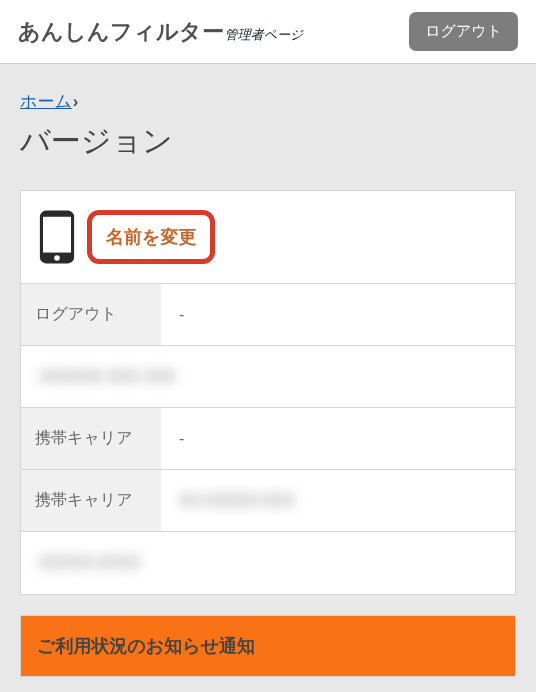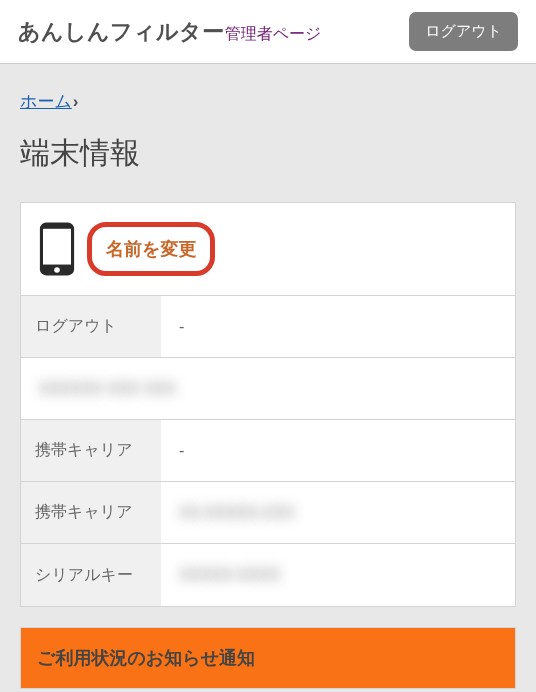--- a/index.html
+++ b/index.html
@@ -24,38 +24,39 @@
       align-items: baseline;
       gap: 0;
     }
     .brand-logo {
       font-size: 22px;
       font-weight: 700;
       color: #505050;
       letter-spacing: 0.5px;
     }
     .brand-sub {
-      font-size: 16px;
-      color: #701a75;
+      font-size: 13px;
+      color: #0f172a;
+      font-style: italic;
     }
     .logout-btn {
       background: #7d7d7d;
       color: #ffffff;
       border: none;
       border-radius: 7px;
       font-size: 15px;
       padding: 10px 16px;
       cursor: pointer;
     }
     .content {
       padding: 26px 20px;
     }
     .breadcrumb {
       font-size: 17px;
-      margin-bottom: 20px;
+      margin-bottom: 8px;
       display: flex;
       align-items: center;
       gap: 1px;
     }
     .breadcrumb a {
       color: #1a5fb4;
       text-decoration: underline;
       cursor: pointer;
     }
     .bc-sep {
@@ -80,21 +81,21 @@
       gap: 10px;
       border-bottom: 1px solid #d4d4d4;
     }
     .phone-icon {
       width: 40px;
       height: 56px;
       fill: #2a2a2a;
     }
     .rename-highlight {
       border: 5px solid #d93b2b;
-      border-radius: 19px;
+      border-radius: 12px;
       padding: 10px 14px;
       display: inline-flex;
       align-items: center;
     }
     .rename-link {
       color: #c86628;
       font-size: 18px;
       font-weight: 600;
       cursor: pointer;
     }
@@ -148,21 +149,21 @@
   </div>
   <button class="logout-btn">ログアウト</button>
 </div>
 
 <div class="content">
   <div class="breadcrumb">
     <a>ホーム</a>
     <span class="bc-sep">›</span>
   </div>
 
-  <h1 class="page-title">端末情報</h1>
+  <h1 class="page-title">バージョン</h1>
 
   <div class="card">
     <div class="device-header">
       <svg class="phone-icon" viewBox="0 0 24 36">
         <rect x="1" y="1" width="22" height="34" rx="4" ry="4" fill="#2a2a2a"></rect>
         <rect x="3" y="5" width="18" height="23" fill="#ffffff"></rect>
         <circle cx="12" cy="31.5" r="1.8" fill="#ffffff"></circle>
       </svg>
       <div class="rename-highlight">
         <span class="rename-link">名前を変更</span>
@@ -179,21 +180,20 @@
         </div>
         <div class="info-row">
           <div class="info-label">携帯キャリア</div>
           <div class="info-value">-</div>
         </div>
         <div class="info-row">
           <div class="info-label">携帯キャリア</div>
           <div class="info-value blurred">XX.XXXXX.XXX</div>
         </div>
         <div class="info-row">
-          <div class="info-label">シリアルキー</div>
           <div class="info-value blurred">XXXXX-XXXX</div>
         </div>
       </div>
   </div>
 
   <div class="notice-card">
     <span>ご利用状況のお知らせ通知</span>
   </div>
 </div>
 

